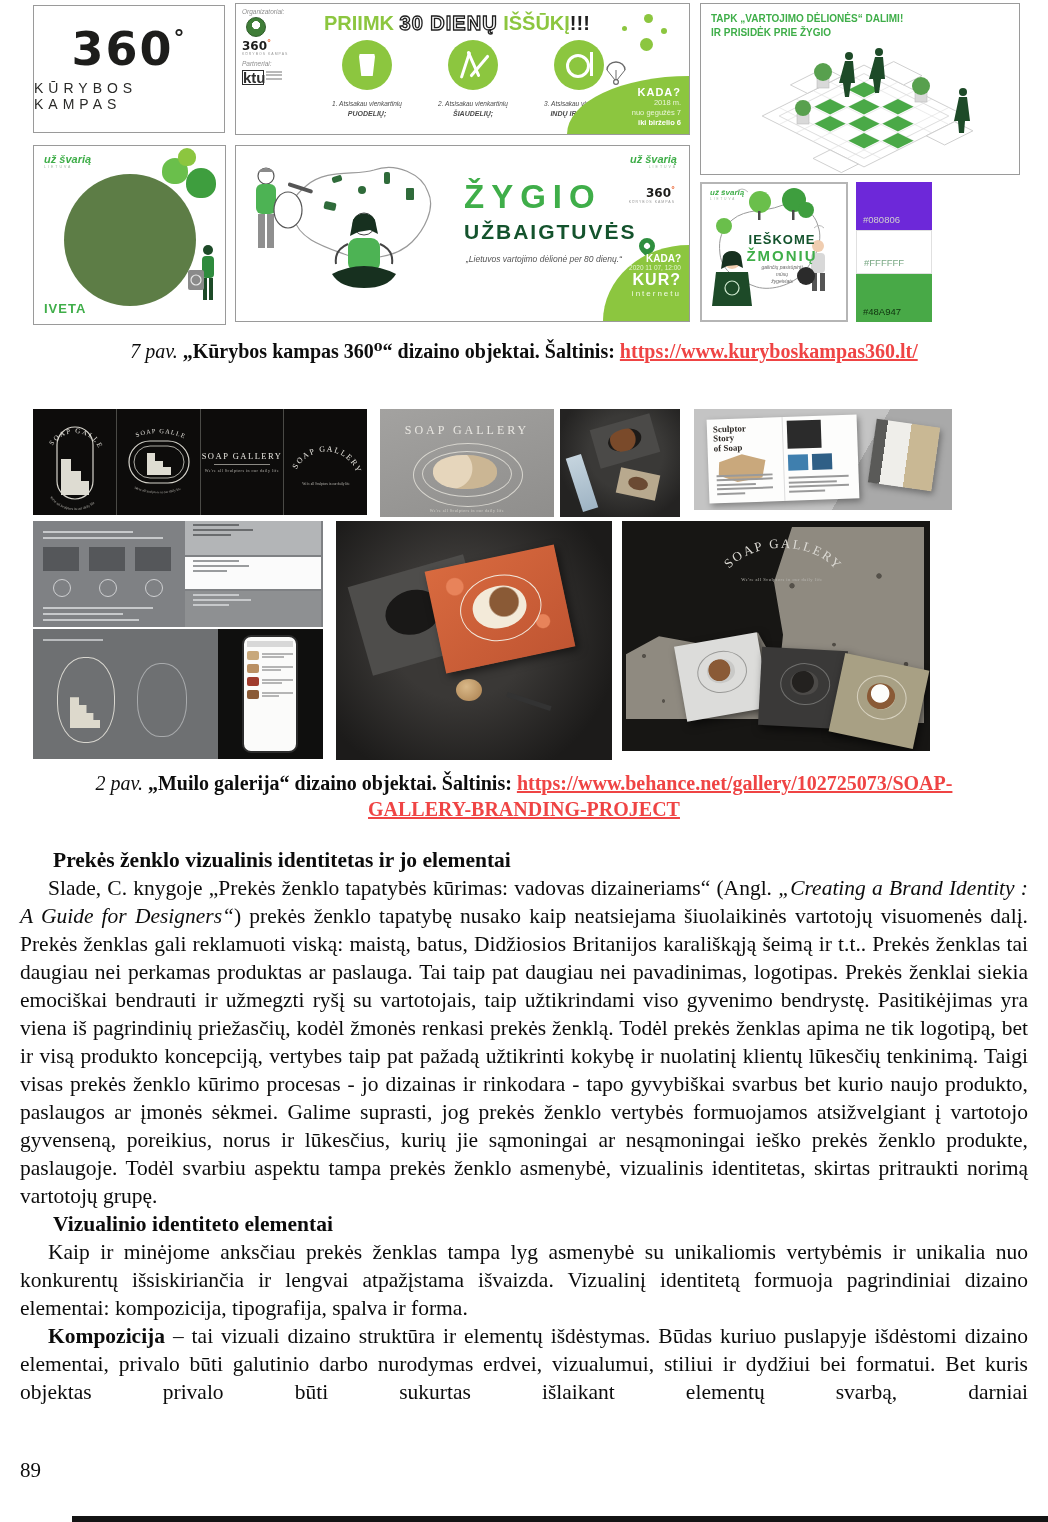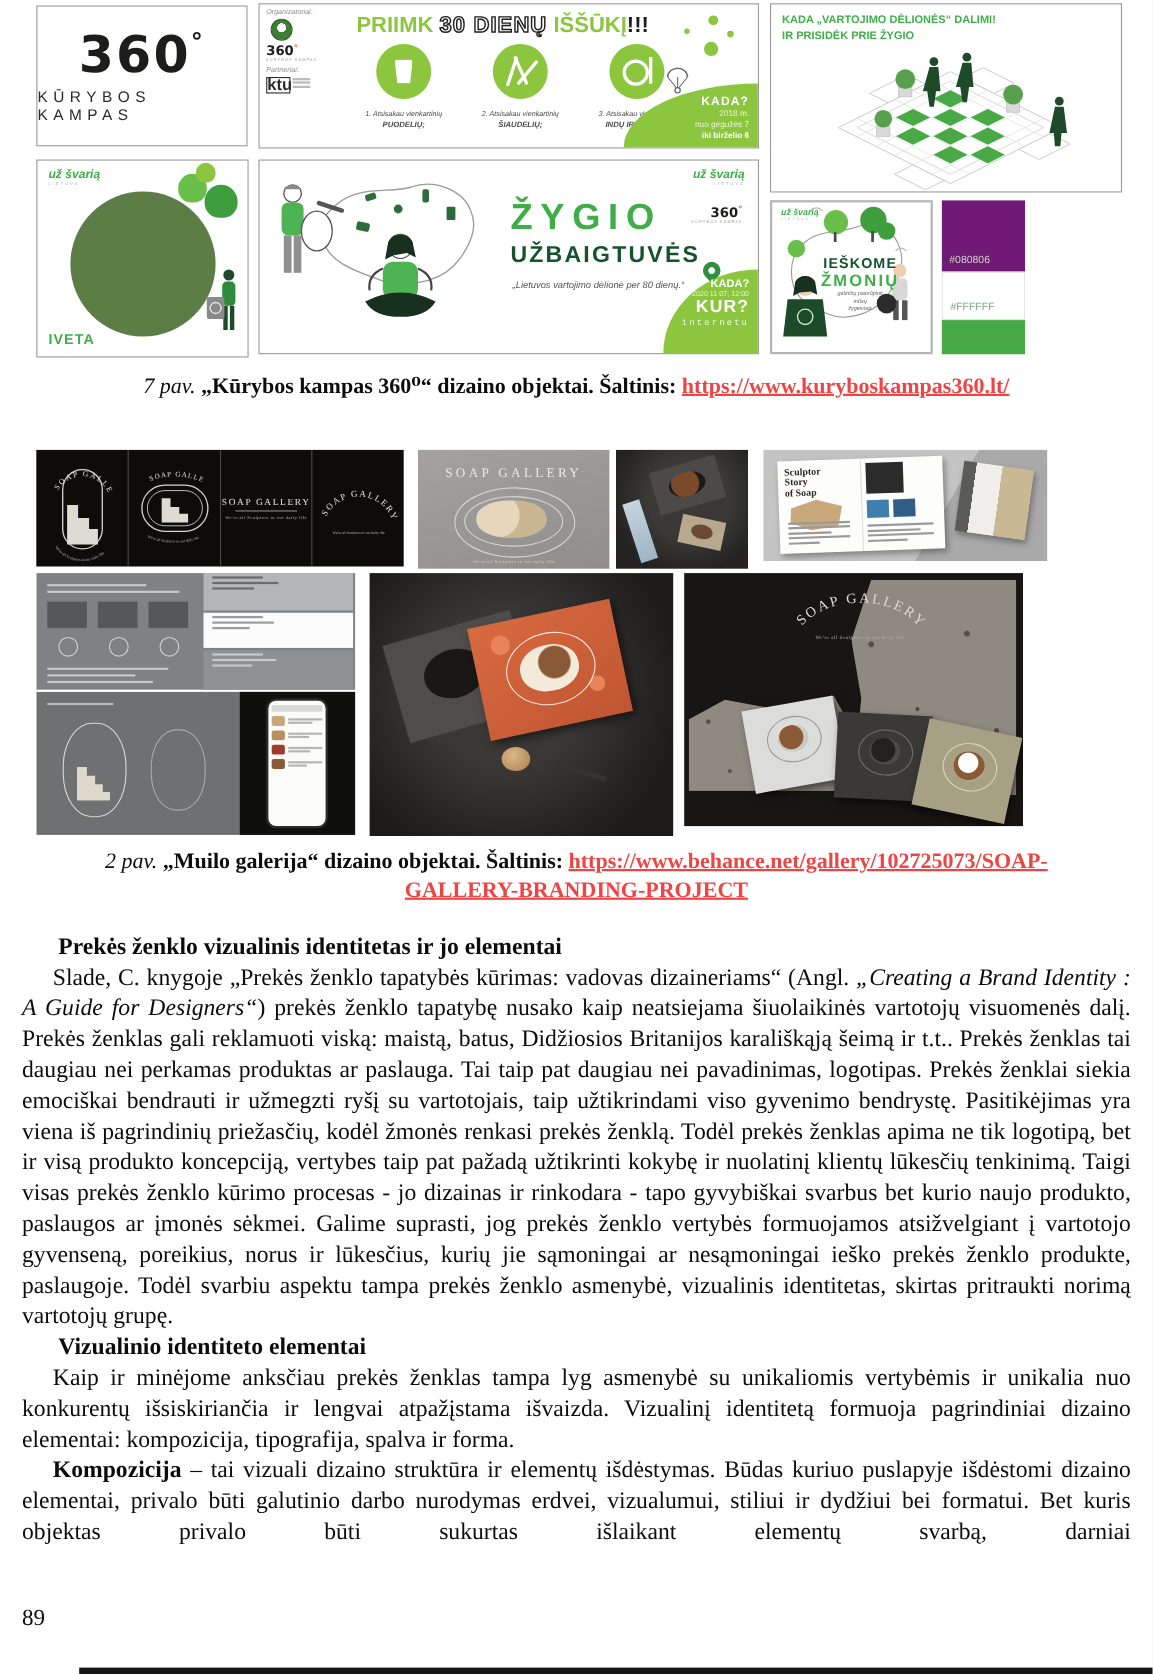--- a/index.html
+++ b/index.html
@@ -81,31 +81,31 @@
   .zy-360{position:absolute;right:14px;top:40px;font-family:"DejaVu Sans",sans-serif;font-weight:800;font-size:12px;color:#1d1d1b;}
   .zy-360 i{font-style:normal;color:#e8551e;font-size:8px;vertical-align:4px;}
   .zy-360sub{position:absolute;right:14px;top:54px;font-size:3.5px;letter-spacing:1px;color:#9a9a9a;font-family:"Liberation Sans",sans-serif;}
   .pin{position:absolute;right:34px;top:92px;width:16px;height:16px;background:#2f8f3f;border-radius:50% 50% 50% 0;
        transform:rotate(-45deg);}
   .pin::after{content:"";position:absolute;left:5px;top:5px;width:6px;height:6px;border-radius:50%;background:#fff;}
   .q2{width:86px;height:76px;padding:8px 8px 0 0;box-sizing:border-box;}
   .q2 .kada{font-weight:bold;font-size:10px;}
   .q2 .dt{font-size:6.5px;color:#e4f3cf;}
   .q2 .kur{font-weight:700;font-size:16px;letter-spacing:1px;}
-  .q2 .net{font-size:8px;letter-spacing:2px;color:#f2fbe6;font-family:Liberation Mono, monospace;}
+  .q2 .net{font-size:8px;letter-spacing:2px;color:#f2fbe6;}
 
   .tieskome{left:700px;top:182px;width:148px;height:140px;background:#fff;border:2px solid #b5b5b5;}
   .iesk-t1{font-family:"Liberation Sans",sans-serif;font-weight:800;font-size:13px;color:#14532d;letter-spacing:1px;}
   .iesk-t2{font-family:"Liberation Sans",sans-serif;font-weight:800;font-size:15px;color:#3fae49;letter-spacing:2px;}
   .iesk-sub{font-family:"Liberation Sans",sans-serif;font-style:italic;font-size:5px;color:#666;line-height:1.4;}
 
   .swatches{left:856px;top:182px;width:76px;height:140px;}
   .swatch{position:relative;width:100%;box-sizing:border-box;font-family:"Liberation Sans",sans-serif;font-size:9.5px;}
   .swatch span{position:absolute;left:7px;bottom:5px;}
-  .sw-black{height:65px;background:#701a75;color:#cfcfcf;}
+  .sw-black{height:48px;background:#6d28d9;color:#cfcfcf;}
   .sw-white{height:44px;background:#ffffff;border:1px solid #e0e0e0;color:#79a884;}
   .sw-green{height:48px;background:#48A947;color:#10330f;}
 
   
   .caption{position:absolute;left:0;width:100%;margin:0;text-align:center;font-size:20px;line-height:26px;}
   .cap-prefix{font-style:italic;}
   .cap-main{font-weight:bold;}
   .cap-link{font-weight:bold;color:#ef4444;text-decoration:underline;cursor:pointer;}
 
   
@@ -280,21 +280,21 @@
       <div class="quarter q1">
         <div class="kada">KADA?</div>
         <div class="ln">2018 m.</div>
         <div class="ln">nuo gegužės 7</div>
         <div class="ln" style="color:#ffffff;font-weight:bold;">iki birželio 6</div>
       </div>
     </div>
 
     <div class="tile pborder ttapk">
       <div class="tapk-title">
-        <div>KADA „VARTOJIMO DĖLIONĖS“ DALIMI!</div>
+        <div>TAPK „VARTOJIMO DĖLIONĖS“ DALIMI!</div>
         <div>IR PRISIDĖK PRIE ŽYGIO</div>
       </div>
       <svg width="320" height="172" viewBox="0 0 320 172">
         <g transform="translate(163,112) scale(1,0.5) rotate(45)">
           <g fill="#ffffff" stroke="#c9c9c9" stroke-width="1">
             <rect x="-72" y="-72" width="144" height="144"></rect>
             <rect x="-96" y="-40" width="24" height="48"></rect>
             <rect x="72" y="-56" width="26" height="40"></rect>
             <rect x="-56" y="-98" width="40" height="26"></rect>
             <rect x="24" y="72" width="40" height="24"></rect>

